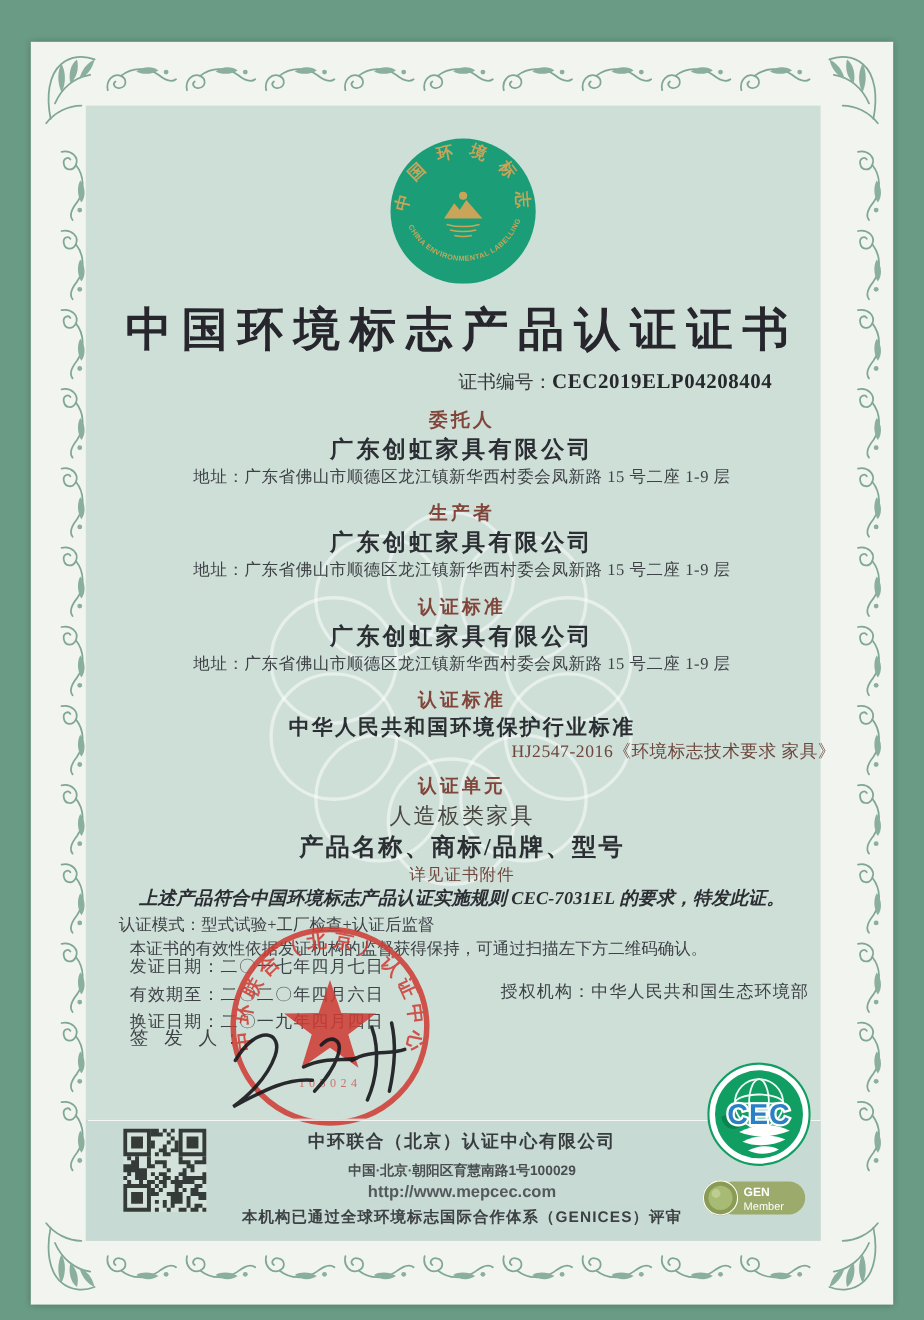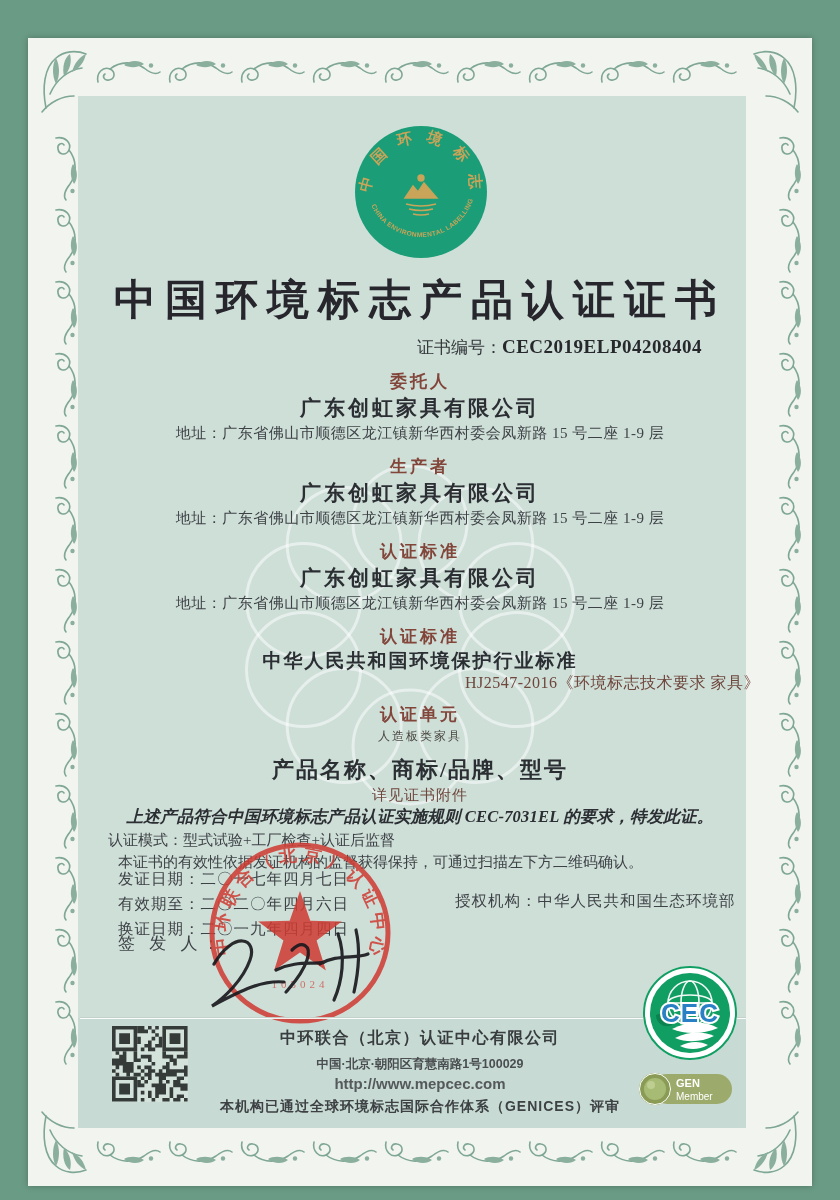--- a/index.html
+++ b/index.html
@@ -22,21 +22,21 @@
   .ctr{left:80px;width:680px;text-align:center;}
   .heading{font-size:17px;font-weight:bold;color:var(--maroon);letter-spacing:3px;}
   .company{font-size:21px;font-weight:bold;color:var(--ink);letter-spacing:3px;}
   .addr{font-size:15px;color:var(--body-ink);letter-spacing:.5px;}
   .small-maroon{font-size:15px;color:#6e463c;letter-spacing:1px;}
   .title{font-size:42px;font-weight:bold;color:#26262c;letter-spacing:9px;}
   .certno{font-size:17px;color:#34373a;}
   .certno b{font-size:19px;letter-spacing:.5px;color:#26282c;}
   .std1{font-size:19px;font-weight:bold;color:var(--ink);letter-spacing:2px;}
   .std2{font-size:16px;color:#6e463c;letter-spacing:.5px;text-align:right;}
-  .unitval{font-size:12px;color:#4a4641;letter-spacing:2px;}
+  .unitval{font-size:20px;color:#4a4641;letter-spacing:2px;}
   .prodhead{font-size:22px;font-weight:bold;color:var(--ink);letter-spacing:2px;}
   .statement{font-size:16.5px;font-weight:bold;color:var(--ink);letter-spacing:.2px;}
   .plain{font-size:15px;color:var(--body-ink);}
   .dateline{font-size:15.5px;color:var(--body-ink);letter-spacing:1px;}
   .signer{font-size:17px;color:var(--body-ink);letter-spacing:5px;}
   #divider{left:80px;top:1017px;width:666px;height:1px;background:rgba(255,255,255,.9);
            border-top:1px solid rgba(150,175,162,.55);}
   .foot-co{font-size:16px;font-weight:bold;color:#383c3e;letter-spacing:1.5px;}
   .foot-ad{font-size:12.5px;color:#4a4e50;font-family:"Liberation Sans",sans-serif;font-weight:bold;}
   .foot-web{font-size:15px;color:#55595b;font-family:"Liberation Sans",sans-serif;font-weight:bold;}

